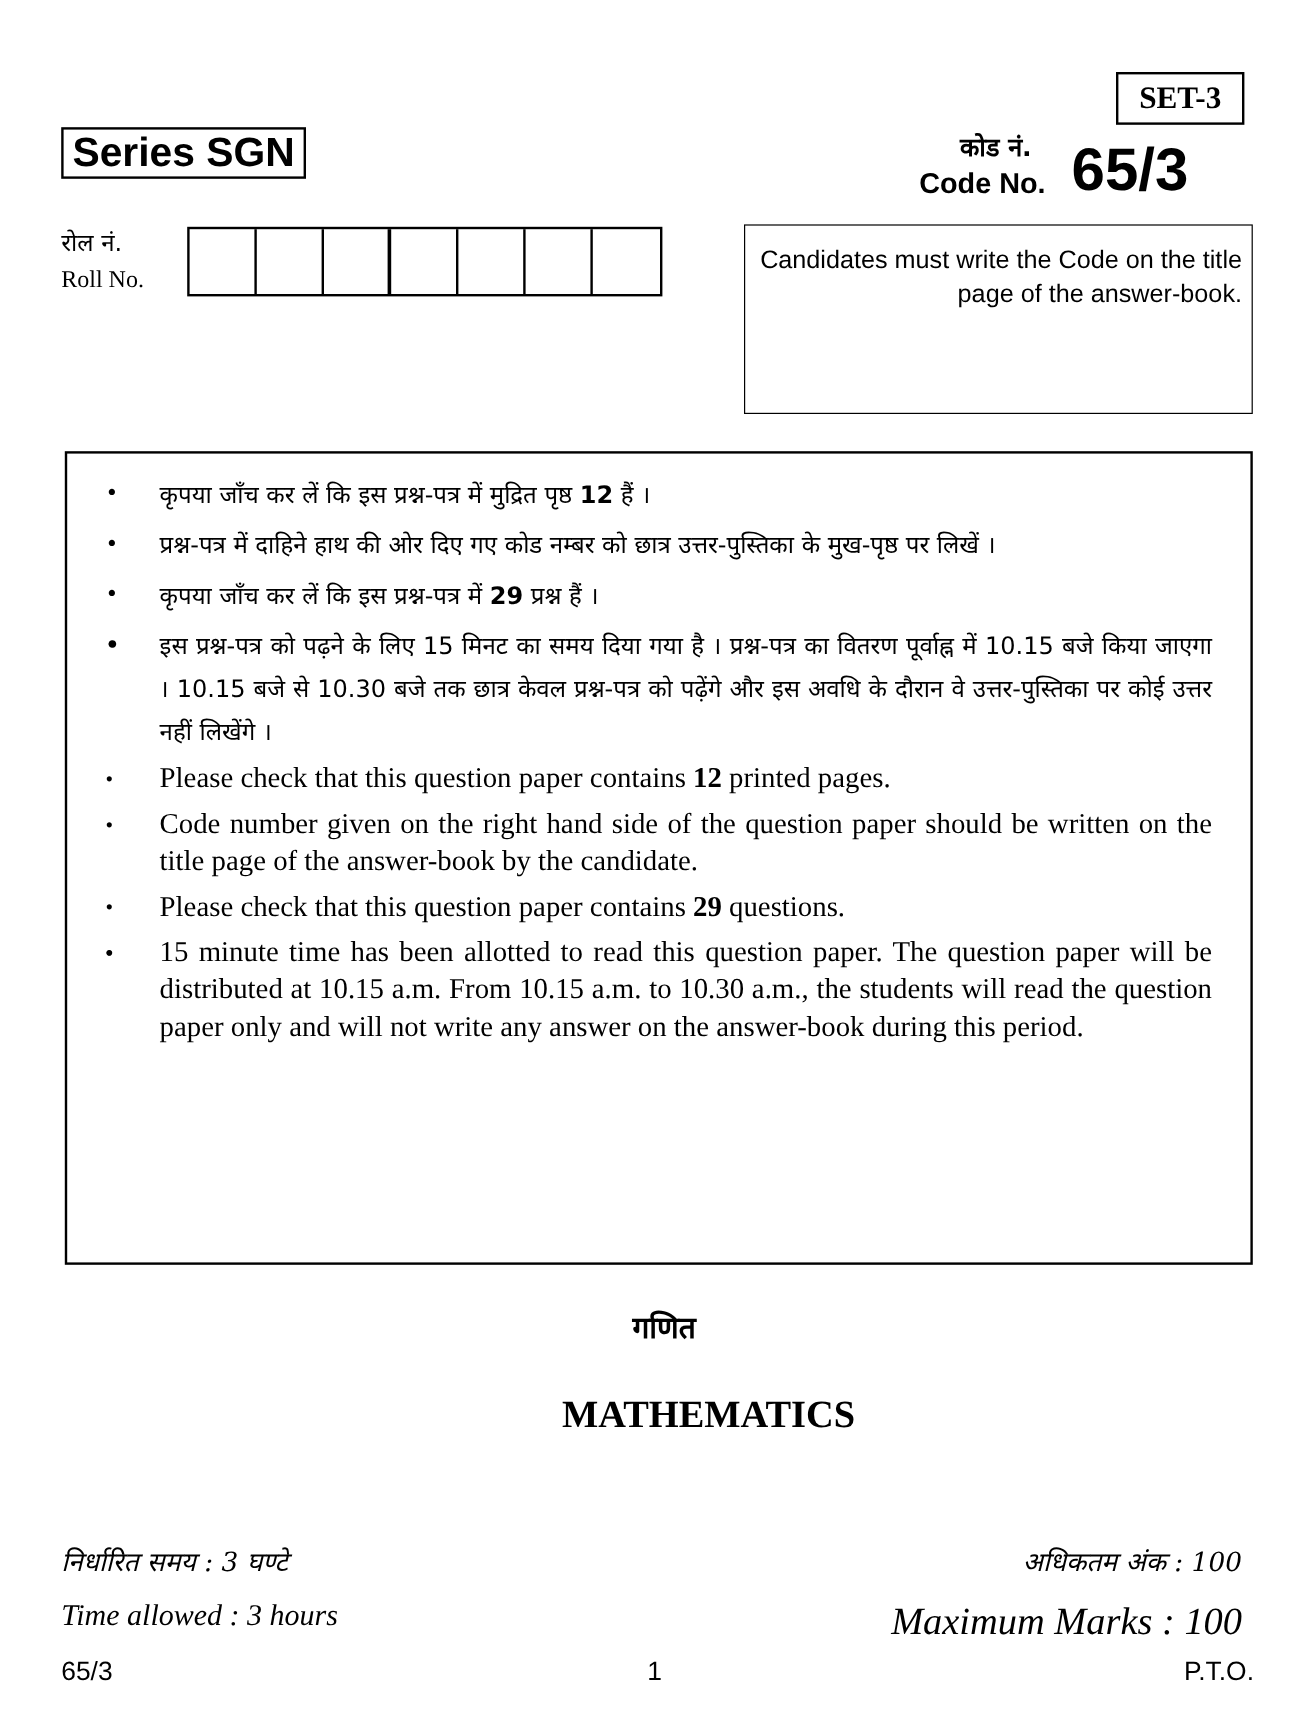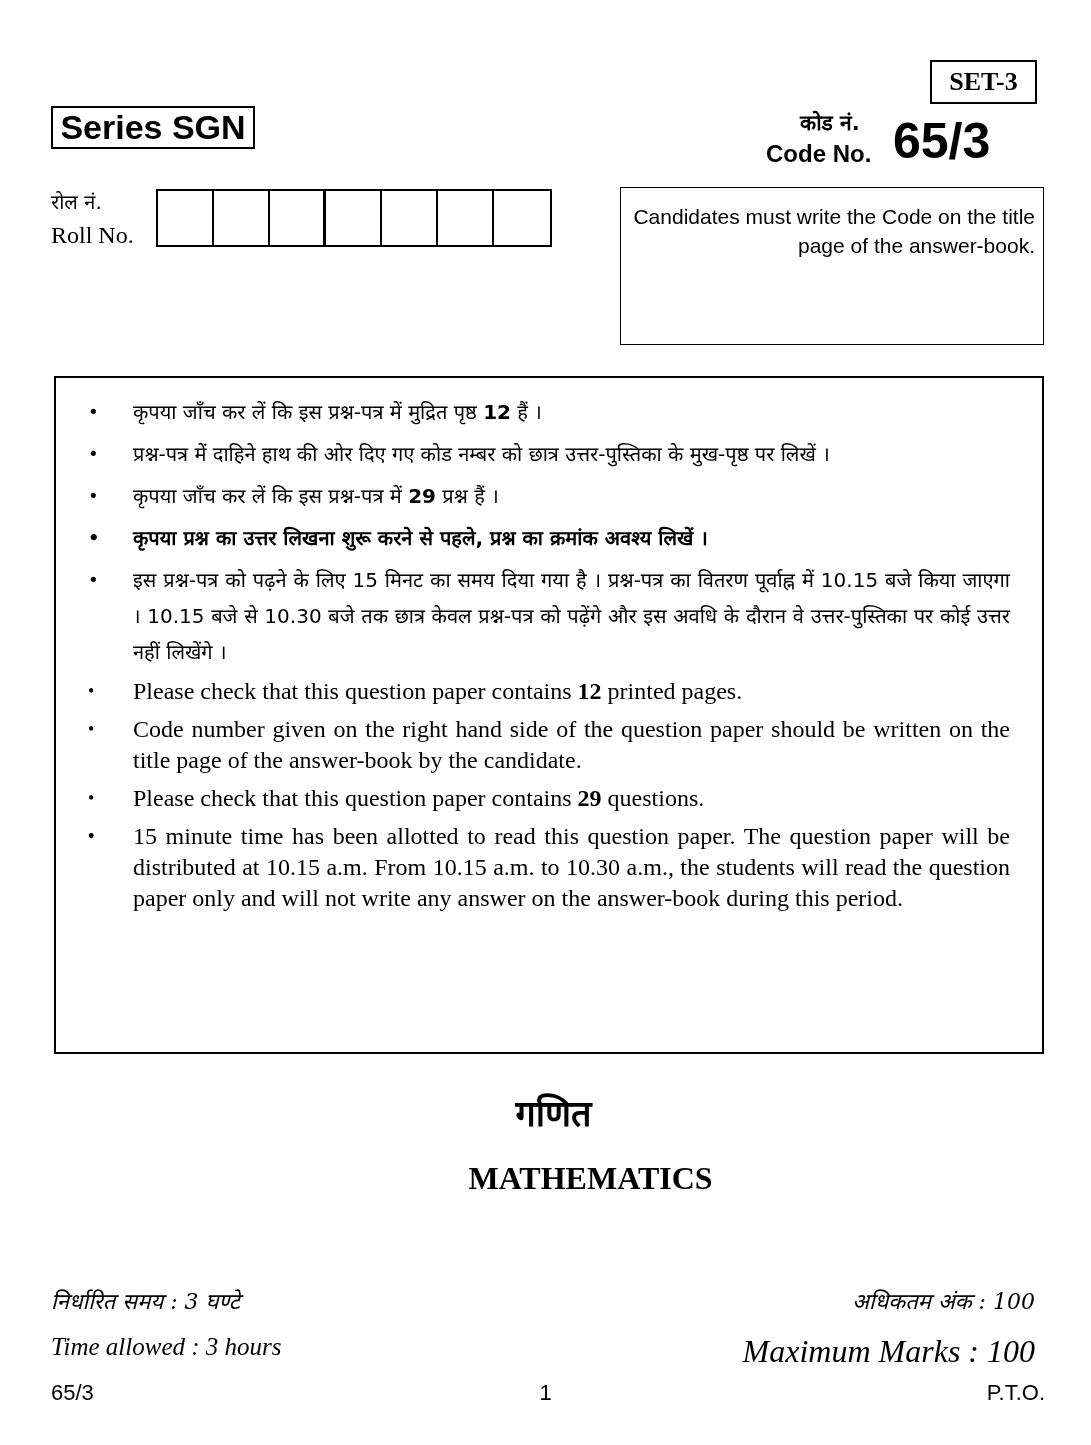--- a/index.html
+++ b/index.html
@@ -18,21 +18,21 @@
     font-family: "Liberation Sans", sans-serif; font-weight: bold; font-size: 34px;
     display: flex; align-items: center; justify-content: center; }
 
   
   .code-hi { left: 800px; top: 108px; font-family: "DejaVu Sans", sans-serif; font-weight: bold; font-size: 21px; }
   .code-label { left: 766px; top: 140px; font-family: "Liberation Sans", sans-serif; font-weight: bold; font-size: 24px; text-align: center; }
   .code-value { left: 893px; top: 116px; font-family: "Liberation Sans", sans-serif; font-weight: bold; font-size: 50px; line-height: 1; }
 
   
   .roll-hi { left: 51px; top: 188px; font-family: "DejaVu Sans", sans-serif; font-size: 20px; }
-  .roll-en { left: 51px; top: 222px; font-family: "Liberation Serif", serif; font-size: 24px; }
+  .roll-en { left: 51px; top: 222px; font-family: "Liberation Serif", serif; font-size: 20px; }
   .roll-boxes { left: 156px; top: 189px; height: 58px; display: flex; border: 2px solid #000; }
   .roll-cell { width: 56px; height: 100%; border-right: 2px solid #000; }
   .roll-cell:last-child { border-right: none; }
   .roll-cell.thick { border-right-width: 3px; }
 
   
   .notice-box { left: 620px; top: 187px; width: 424px; height: 158px; border: 1px solid #000; padding: 12px 8px 0 8px; }
   .notice-hi { font-family: "DejaVu Sans", sans-serif; font-size: 19px; line-height: 30px; text-align: justify; text-align-last: left; }
   .notice-en { font-family: "Liberation Sans", sans-serif; font-size: 21px; line-height: 29px; margin-top: 2px; text-align: right; }
 
@@ -40,21 +40,21 @@
   .instr-box { left: 54px; top: 376px; width: 990px; height: 678px; border: 2px solid #000; padding: 16px 32px 0 32px; }
   .instr-list { list-style: none; }
   .instr-item { position: relative; padding-left: 45px; text-align: justify; }
   .instr-item .bullet { position: absolute; left: 0; top: 0; font-size: 18px; }
   .instr-item.hi { font-family: "DejaVu Sans", sans-serif; font-size: 20px; line-height: 36px; margin-bottom: 6px; }
   .instr-item.en { font-family: "Liberation Serif", serif; font-size: 24px; line-height: 31px; margin-bottom: 7px; }
   .instr-item.bold { font-weight: bold; }
   .instr-item.en.bold { word-spacing: 6px; }
 
   
-  .subject-hi { left: 0; width: 1091px; top: 1088px; text-align: center; font-family: "DejaVu Sans", sans-serif; font-weight: bold; font-size: 36px; padding-left: 16px; }
+  .subject-hi { left: 0; width: 1091px; top: 1088px; text-align: center; font-family: "DejaVu Sans", sans-serif; font-weight: bold; font-size: 25px; padding-left: 16px; }
   .subject-en { left: 0; width: 1091px; top: 1160px; text-align: center; font-family: "Liberation Serif", serif; font-weight: bold; font-size: 32px; margin-left: 45px; }
 
   
   .meta { font-family: "DejaVu Serif", serif; font-style: italic; font-size: 22px; }
   .time-hi { left: 51px; top: 1285px; }
   .time-en { left: 51px; top: 1333px; font-family: "Liberation Serif", serif; font-size: 25px; }
   .marks-hi { right: 56px; top: 1285px; }
   .marks-en { right: 56px; top: 1333px; font-family: Liberation Serif, serif; font-size: 32px; margin-left: 10px; }
 
   
@@ -92,21 +92,21 @@
 
 <div class="abs notice-box">
   <div class="notice-en">Candidates must write the Code on the title page of the answer-book.</div>
 </div>
 
 <div class="abs instr-box">
   <ul class="instr-list">
     <li class="instr-item hi"><span class="bullet">•</span><span>कृपया जाँच कर लें कि इस प्रश्न-पत्र में मुद्रित पृष्ठ </span><b>12</b><span> हैं ।</span></li>
     <li class="instr-item hi"><span class="bullet">•</span><span>प्रश्न-पत्र में दाहिने हाथ की ओर दिए गए कोड नम्बर को छात्र उत्तर-पुस्तिका के मुख-पृष्ठ पर लिखें ।</span></li>
     <li class="instr-item hi"><span class="bullet">•</span><span>कृपया जाँच कर लें कि इस प्रश्न-पत्र में </span><b>29</b><span> प्रश्न हैं ।</span></li>
-    <li class="instr-item hi bold"><span class="bullet">•</span><span>कृपया प्रश्न का उत्तर लिखना शुरू करने से पहले, प्रश्न का क्रमांक अवश्य लिखें ।</span></li>
+    <li class="instr-item hi bold"><span class="bullet">•</span></li>
     <li class="instr-item hi"><span class="bullet">•</span><span>इस प्रश्न-पत्र को पढ़ने के लिए 15 मिनट का समय दिया गया है । प्रश्न-पत्र का वितरण पूर्वाह्न में 10.15 बजे किया जाएगा । 10.15 बजे से 10.30 बजे तक छात्र केवल प्रश्न-पत्र को पढ़ेंगे और इस अवधि के दौरान वे उत्तर-पुस्तिका पर कोई उत्तर नहीं लिखेंगे ।</span></li>
     <li class="instr-item en"><span class="bullet">•</span><span>Please check that this question paper contains </span><b>12</b><span> printed pages.</span></li>
     <li class="instr-item en"><span class="bullet">•</span><span>Code number given on the right hand side of the question paper should be written on the title page of the answer-book by the candidate.</span></li>
     <li class="instr-item en"><span class="bullet">•</span><span>Please check that this question paper contains </span><b>29</b><span> questions.</span></li>
     <li class="instr-item en bold"><span class="bullet">•</span></li>
     <li class="instr-item en"><span class="bullet">•</span><span>15 minute time has been allotted to read this question paper. The question paper will be distributed at 10.15 a.m. From 10.15 a.m. to 10.30 a.m., the students will read the question paper only and will not write any answer on the answer-book during this period.</span></li>
   </ul>
 </div>
 
 <div class="abs subject-hi">गणित</div>

